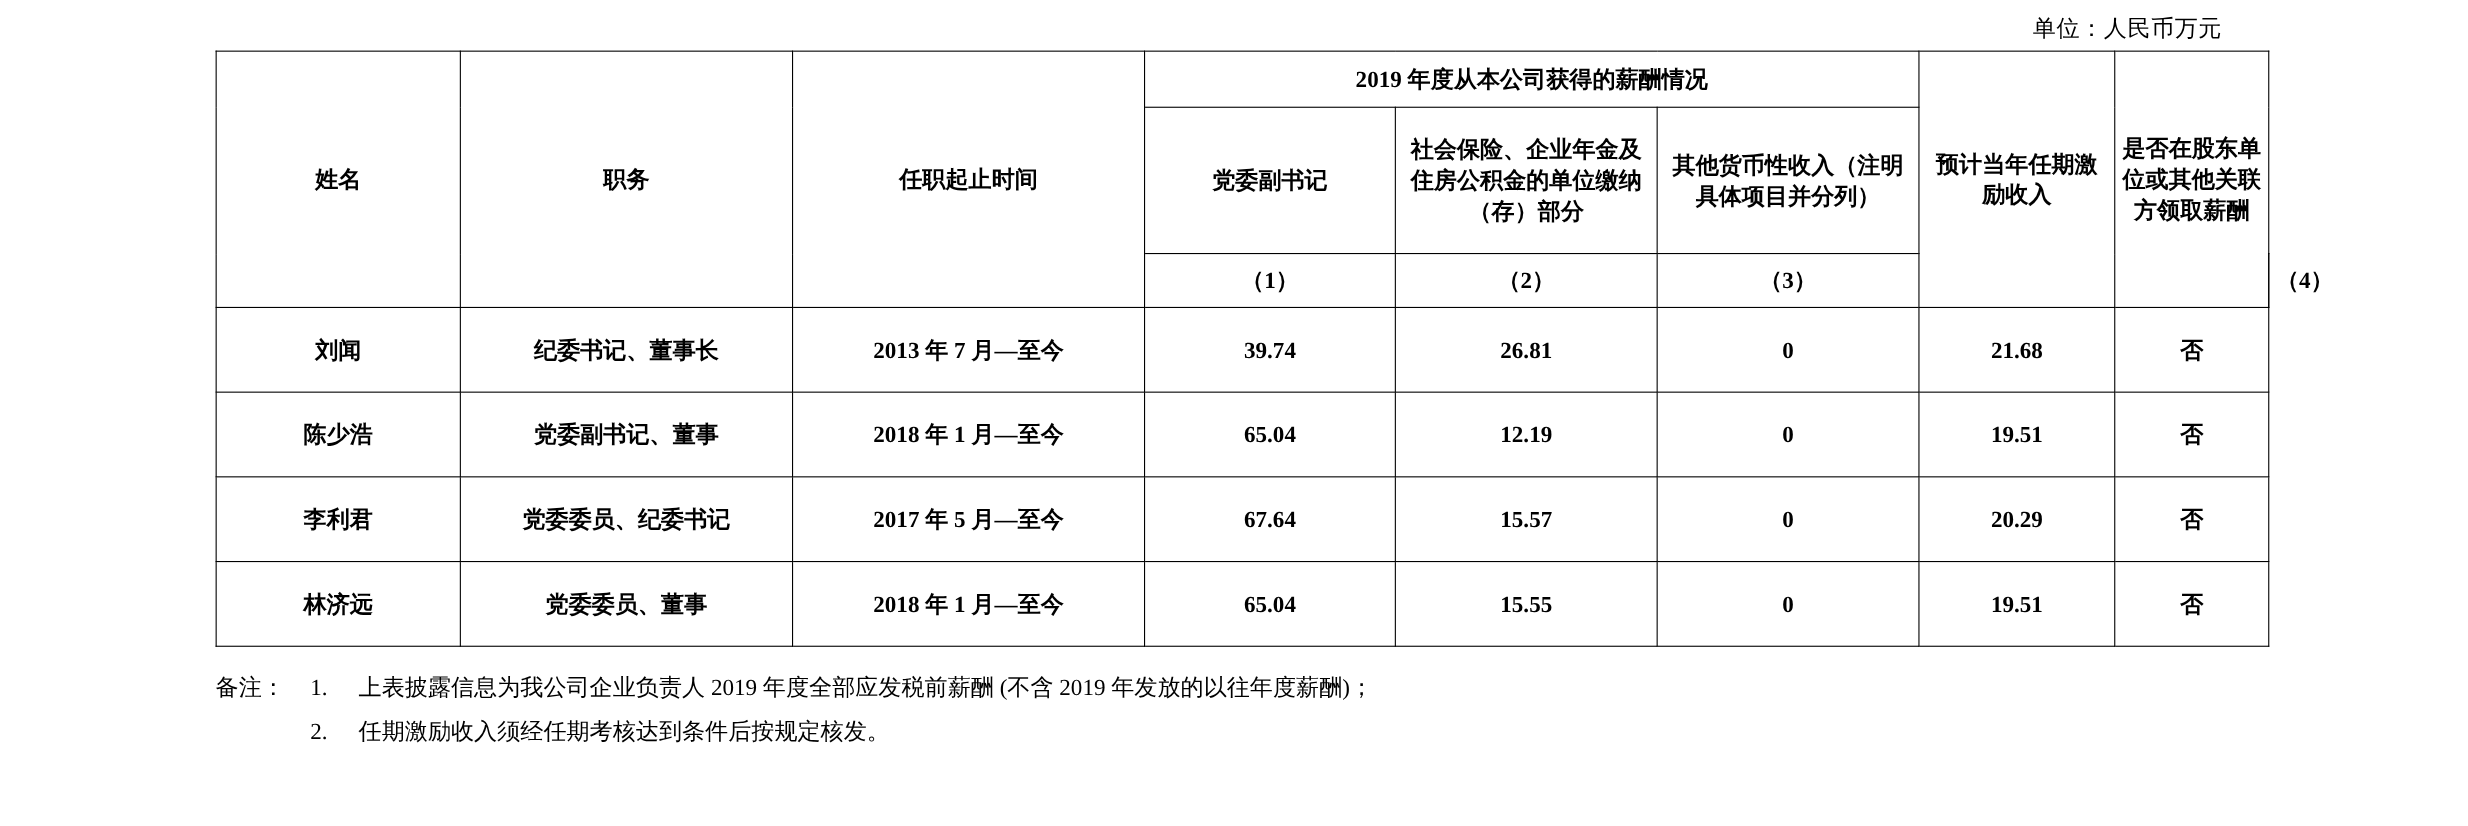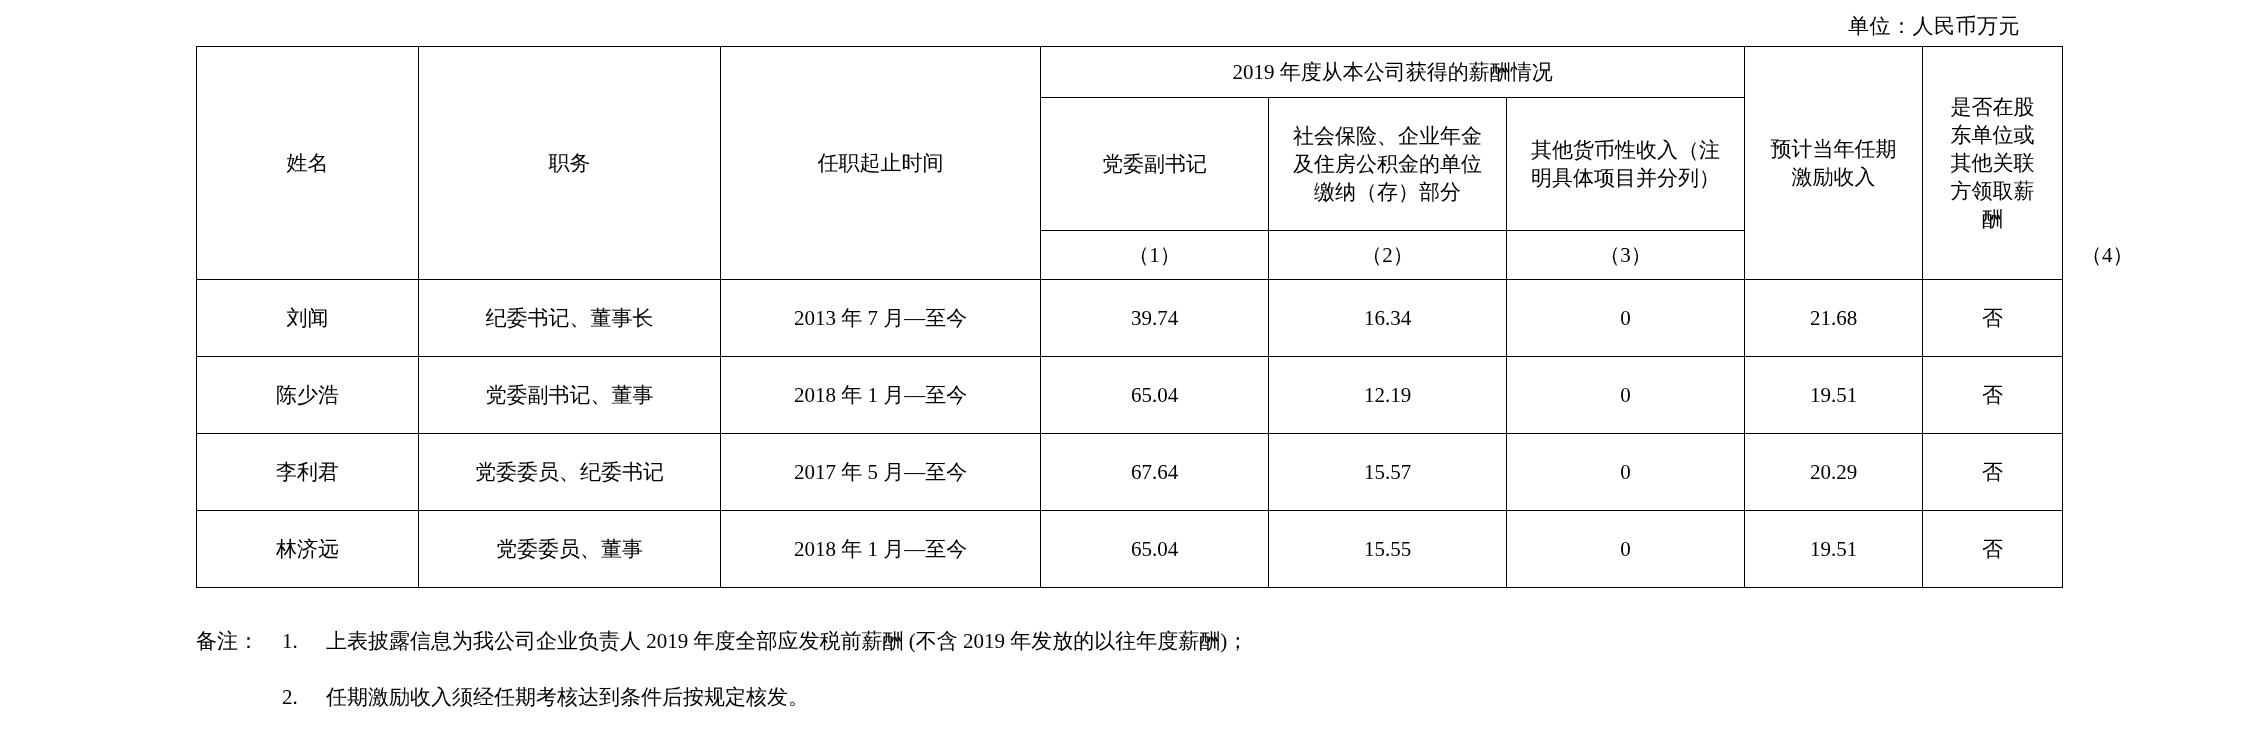--- a/index.html
+++ b/index.html
@@ -35,25 +35,25 @@
     left: 196px;
     width: 1838px;
   }
   table.pay {
     border-collapse: collapse;
     table-layout: fixed;
     width: 1838px;
   }
   table.pay td, table.pay th {
     border: 1px solid #000000;
-    font-weight: normal;
+    font-weight: bold;
     font-size: 21px;
     text-align: center;
     vertical-align: middle;
-    padding: 4px 18px;
+    padding: 4px 6px;
     line-height: 1.34;
   }
   .col-name   { width: 222px; }
   .col-title  { width: 302px; }
   .col-term   { width: 320px; }
   .col-salary { width: 228px; }
   .col-social { width: 238px; }
   .col-other  { width: 238px; }
   .col-incent { width: 178px; }
   .col-related{ width: 140px; }
@@ -70,21 +70,20 @@
     position: absolute;
     top: 606px;
     left: 196px;
     width: 1900px;
     font-size: 21px;
     line-height: 1.9;
   }
   .note-row {
     display: flex;
     align-items: flex-start;
-    margin-top: 16px;
   }
   .note-label {
     width: 86px;
     flex: 0 0 86px;
   }
   .note-num {
     width: 44px;
     flex: 0 0 44px;
   }
   .note-text {
@@ -131,21 +130,21 @@
           <td class="hdr-num-cell">（3）</td>
           <td class="hdr-num-cell">（4）</td>
         </tr>
       </thead>
       <tbody>
         <tr class="body-row">
           <td>刘闻</td>
           <td>纪委书记、董事长</td>
           <td>2013 年 7 月—至今</td>
           <td>39.74</td>
-          <td>16.34</td>
+          <td>26.81</td>
           <td>0</td>
           <td>21.68</td>
           <td>否</td>
         </tr>
         <tr class="body-row">
           <td>陈少浩</td>
           <td>党委副书记、董事</td>
           <td>2018 年 1 月—至今</td>
           <td>65.04</td>
           <td>12.19</td>

